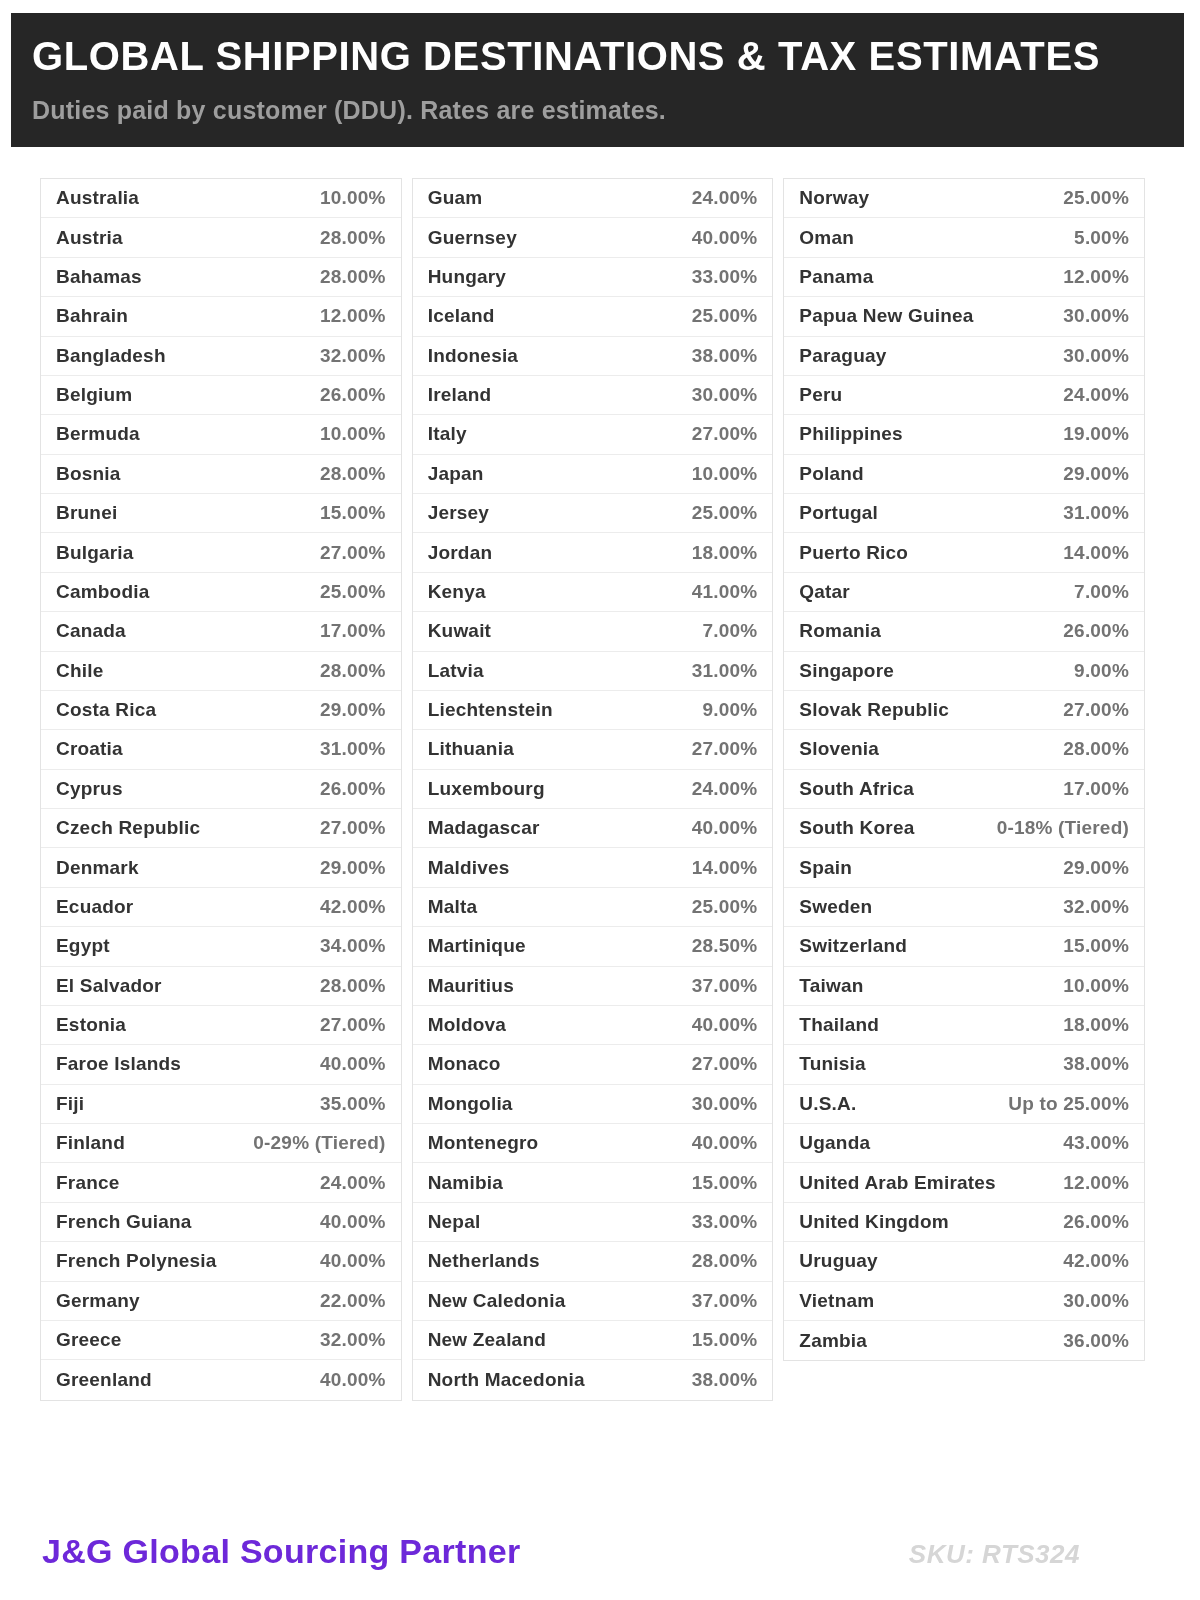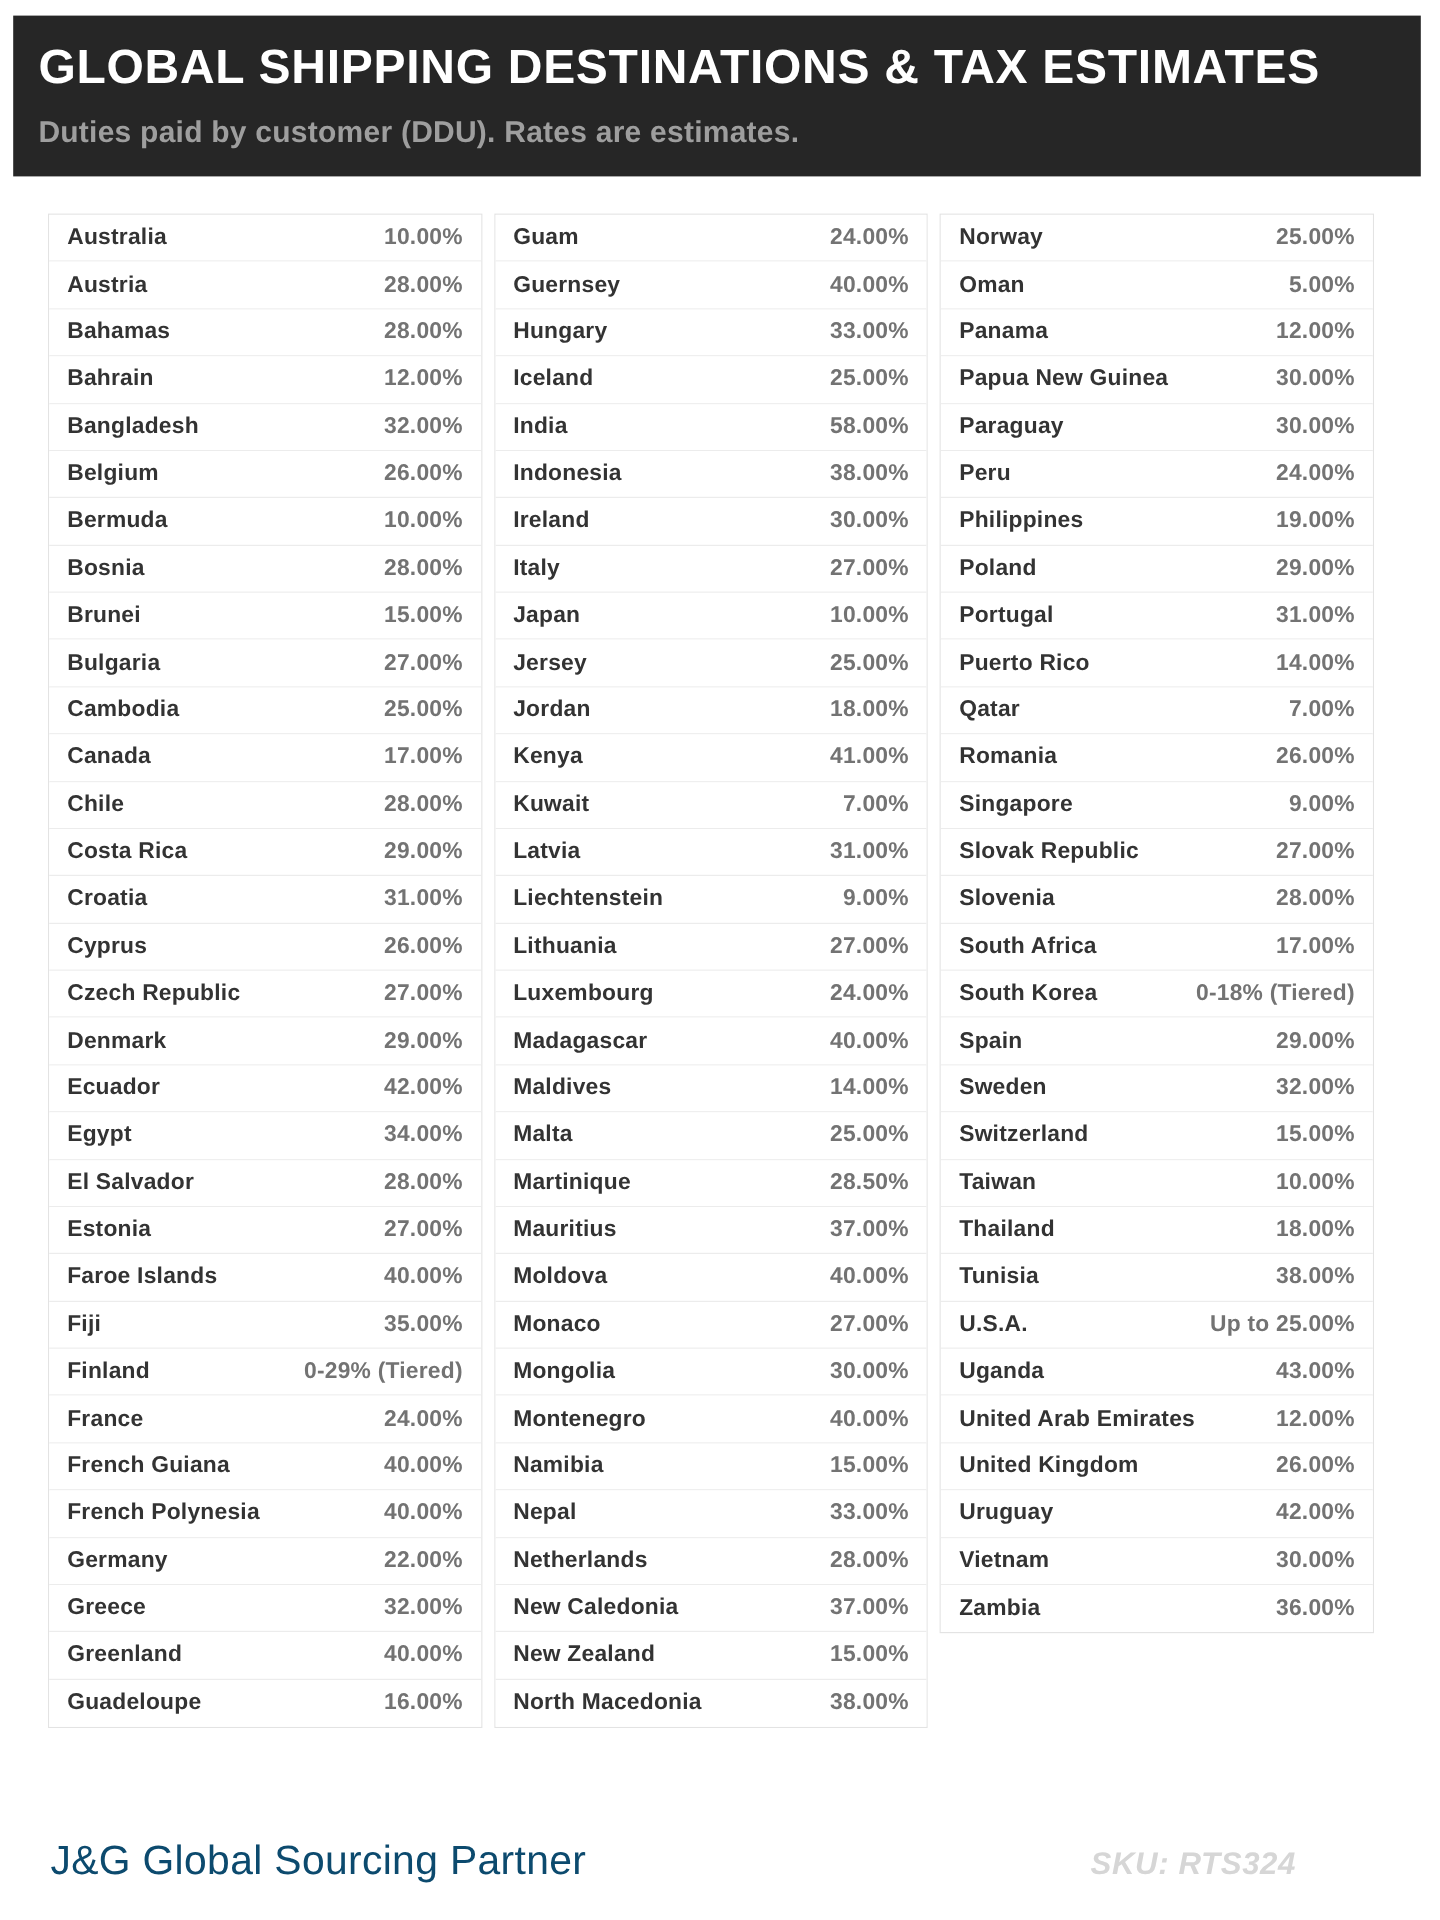--- a/index.html
+++ b/index.html
@@ -69,23 +69,23 @@
     margin-left:8px;
   }
   .ftr {
     position:absolute;
     left:42px; right:120px; top:1532px;
     display:flex;
     justify-content:space-between;
     align-items:baseline;
   }
   .brand {
-    color:#0c4a6e;
+    color:#6d28d9;
     font-size:34px;
-    font-weight:400;
+    font-weight:700;
     letter-spacing:0.3px;
   }
   .sku {
     color:#d6d6d6;
     font-size:26px;
     font-weight:700;
     letter-spacing:0.5px;
     font-style:italic;
   }
 </style>
@@ -249,24 +249,20 @@
   <div class="row">
     <span class="country">Greece</span>
     <span class="rate">32.00%</span>
   </div>
 
   <div class="row">
     <span class="country">Greenland</span>
     <span class="rate">40.00%</span>
   </div>
 
-  <div class="row">
-    <span class="country">Guadeloupe</span>
-    <span class="rate">16.00%</span>
-  </div>
 </section>
     <section class="col">
   <div class="row">
     <span class="country">Guam</span>
     <span class="rate">24.00%</span>
   </div>
 
   <div class="row">
     <span class="country">Guernsey</span>
     <span class="rate">40.00%</span>
@@ -275,24 +271,20 @@
   <div class="row">
     <span class="country">Hungary</span>
     <span class="rate">33.00%</span>
   </div>
 
   <div class="row">
     <span class="country">Iceland</span>
     <span class="rate">25.00%</span>
   </div>
 
-  <div class="row">
-    <span class="country">India</span>
-    <span class="rate">58.00%</span>
-  </div>
 
   <div class="row">
     <span class="country">Indonesia</span>
     <span class="rate">38.00%</span>
   </div>
 
   <div class="row">
     <span class="country">Ireland</span>
     <span class="rate">30.00%</span>
   </div>

